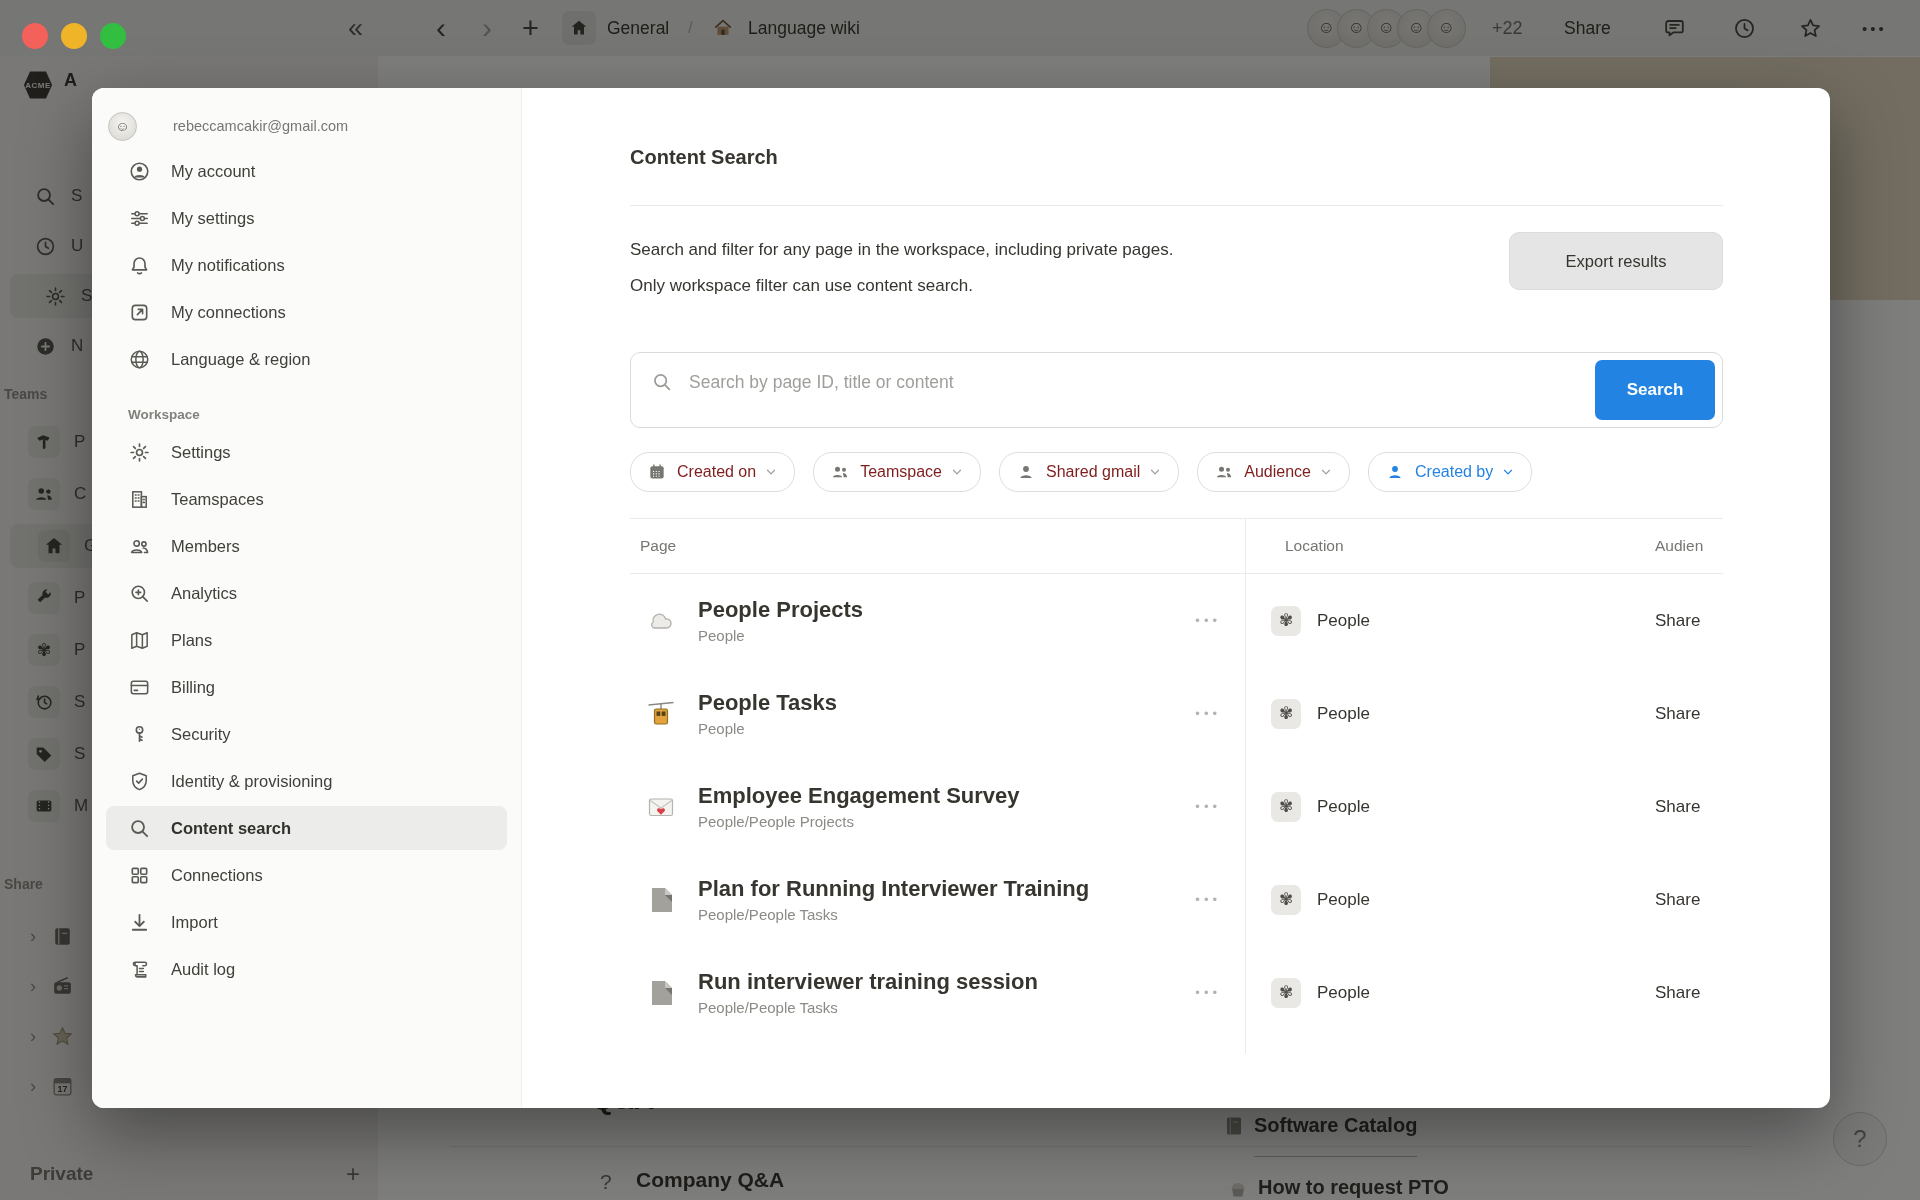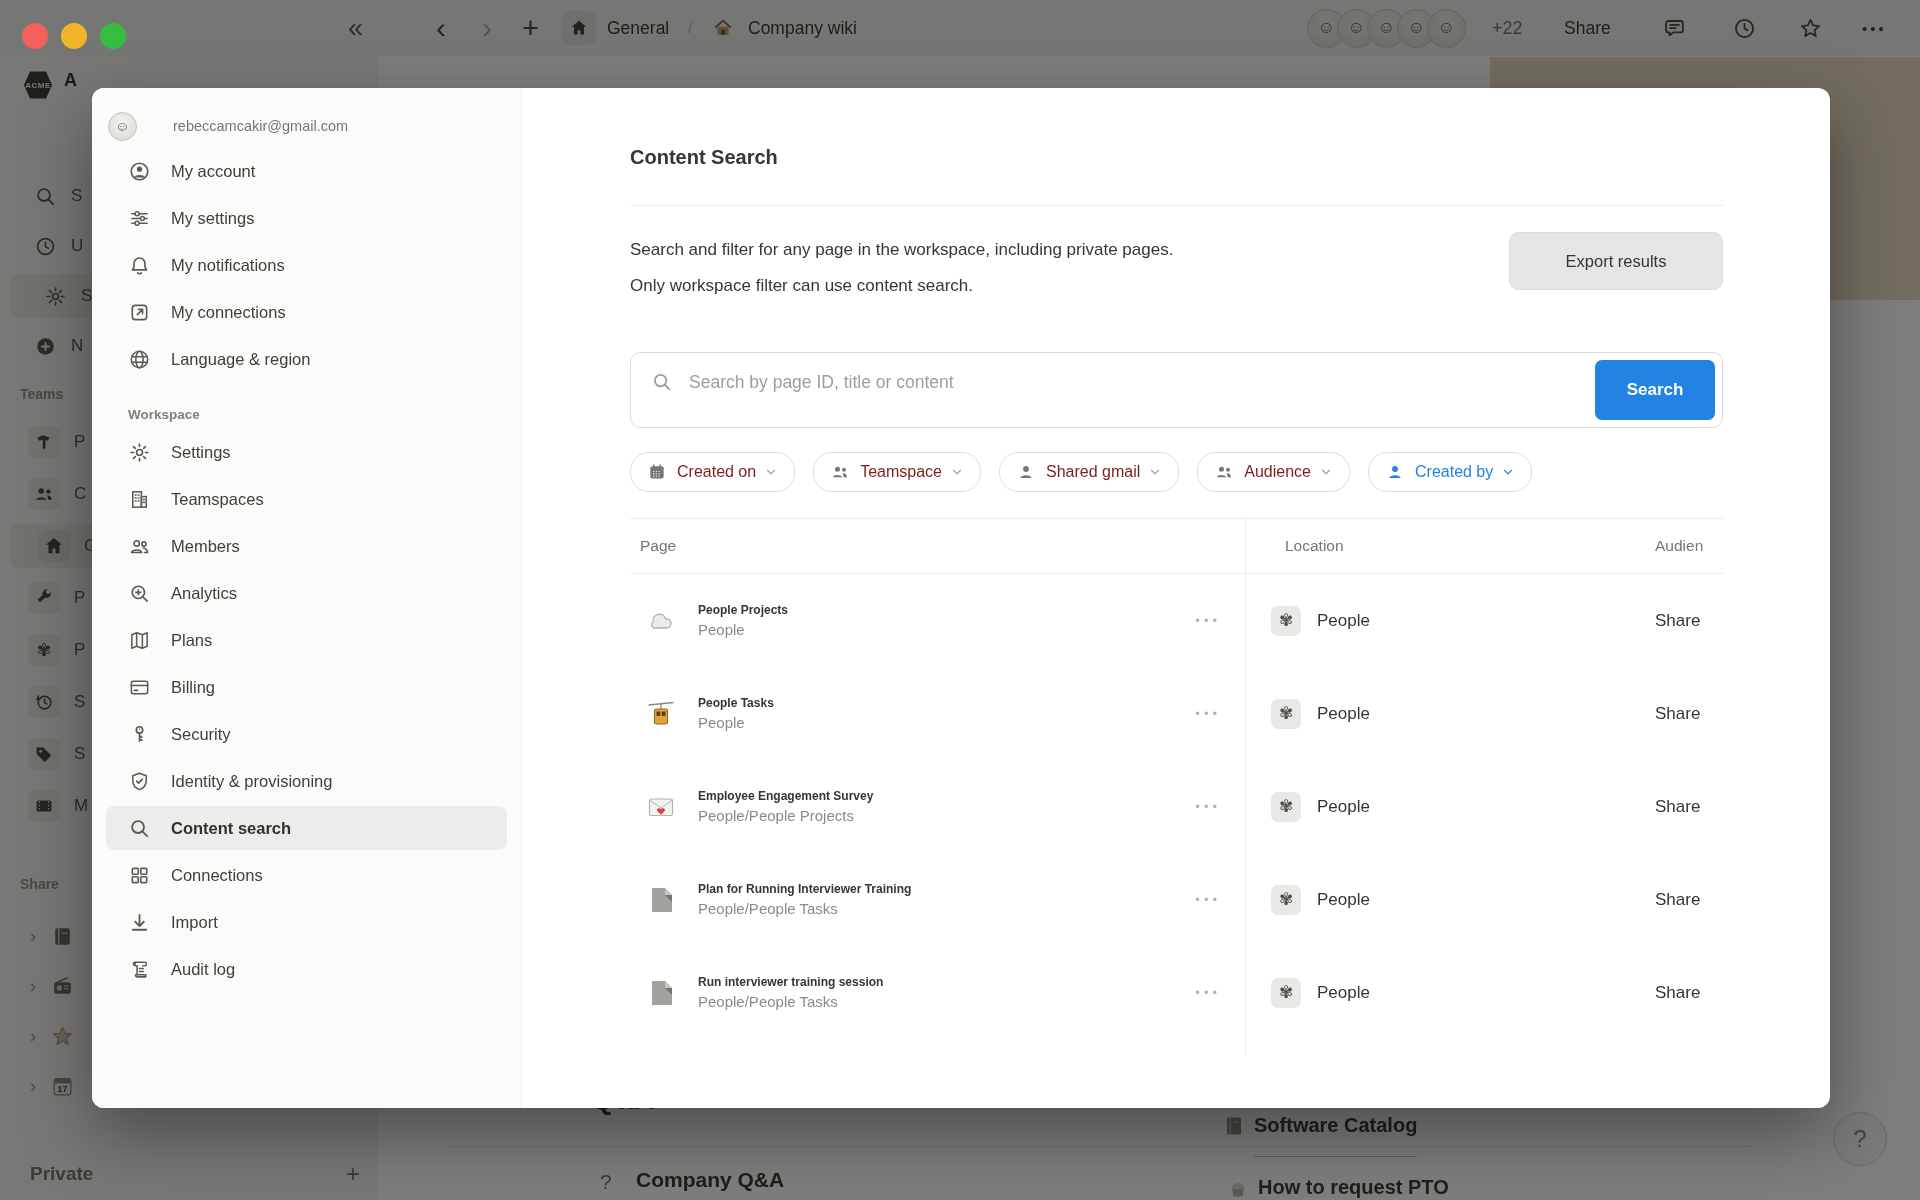--- a/index.html
+++ b/index.html
@@ -28,21 +28,21 @@
   #tb-comment{left:1662px;} #tb-clock{left:1732px;} #tb-star{left:1798px;}
   #tb-more{left:1862px;font-size:15px;letter-spacing:3px;color:#45443f;}
   
   #sidebar{position:absolute;left:0;top:56px;width:378px;height:1144px;background:#f4f3f0;z-index:1;}
   .sb-row{position:absolute;left:0;width:378px;height:44px;display:flex;align-items:center;}
   .sb-hl{background:#e7e6e2;border-radius:8px;margin-left:10px;width:358px;}
   .sb-letter{font-size:17px;color:#55544f;margin-left:14px;font-weight:500;}
   .sb-ic{margin-left:34px;color:#55544f;}
   .sb-icbox{margin-left:28px;width:32px;height:32px;border-radius:7px;background:rgba(0,0,0,.055);
     display:flex;align-items:center;justify-content:center;color:#454440;}
-  .sb-head{position:absolute;left:20px;font-size:14px;font-weight:700;color:#8f8e89;}
+  .sb-head{position:absolute;left:4px;font-size:14px;font-weight:700;color:#8f8e89;}
   #acme{position:absolute;left:22px;top:14px;width:32px;height:30px;background:#3b3a36;
     clip-path:polygon(6% 50%,25% 5%,75% 5%,94% 50%,75% 95%,25% 95%);
     display:flex;align-items:center;justify-content:center;color:#f4f3f0;font-size:8px;font-weight:700;letter-spacing:.5px;}
   #ws-initial{position:absolute;left:64px;top:14px;font-size:18px;font-weight:700;color:#37352f;}
   .chev-r{color:#8f8e8a;font-size:18px;margin-left:30px;width:20px;}
   #private-row{position:absolute;left:0;top:1096px;width:378px;height:44px;display:flex;align-items:center;}
   #private-label{margin-left:30px;font-size:19px;font-weight:600;color:#787672;}
   #private-add{position:absolute;left:346px;font-size:24px;color:#6f6e6b;}
   
   #cover{position:absolute;left:1490px;top:57px;width:430px;height:243px;z-index:1;}
@@ -105,21 +105,21 @@
   #table{position:relative;margin-top:26px;}
   #thead{display:grid;grid-template-columns:615px 395px 83px;height:54px;align-items:center;
     border-top:1px solid #ebebe8;border-bottom:1px solid #ebebe8;color:#787672;font-size:15.5px;}
   .th{overflow:hidden;white-space:nowrap;}
   .th-page{padding-left:10px;} .th-loc{padding-left:40px;} .th-aud{padding-left:15px;}
   #vline{position:absolute;left:615px;top:0;width:1px;height:536px;background:#ebebe8;}
   .trow{display:grid;grid-template-columns:615px 395px 83px;height:93px;align-items:center;}
   .cell-page{position:relative;display:flex;align-items:center;height:93px;}
   .picon{margin-left:16px;width:30px;height:30px;flex:none;}
   .ptext{margin-left:22px;}
-  .ptitle{font-size:12px;font-weight:600;color:#37352f;}
+  .ptitle{font-size:22px;font-weight:600;color:#37352f;}
   .ppath{margin-top:4px;font-size:15px;color:#8b8a85;}
   .dots{position:absolute;right:24px;color:#b3b2ae;font-size:13px;letter-spacing:4px;}
   .cell-loc{display:flex;align-items:center;padding-left:26px;}
   .loc-ic{width:30px;height:30px;border-radius:7px;background:#e9e8e4;display:flex;align-items:center;
     justify-content:center;font-size:17px;color:#4f4e49;flex:none;}
   .loc-label{margin-left:16px;font-size:17px;color:#37352f;}
   .cell-aud{padding-left:15px;font-size:17px;color:#37352f;overflow:hidden;white-space:nowrap;}
   .icon{display:inline-block;}
   svg{display:block;}
 </style>
@@ -373,21 +373,21 @@
           <use href="#i-homef"></use>
         </svg>
       </span>
     <span class="tb" id="bc-sec">General</span>
     <span class="tb" id="bc-sep">/</span>
     <span class="tb" id="bc-ic2">
         <svg width="22" height="22">
           <use href="#i-house-sm"></use>
         </svg>
       </span>
-    <span class="tb" id="bc-page">Company wiki</span>
+    <span class="tb" id="bc-page">Language wiki</span>
     <span class="tb" id="avatars">
         <span class="av">☺</span>
         <span class="av">☺</span>
         <span class="av">☺</span>
         <span class="av">☺</span>
         <span class="av">☺</span>
       </span>
     <span class="tb" id="av-more">+22</span>
     <span class="tb" id="tb-share">Share</span>
     <span class="tb" id="tb-comment">

